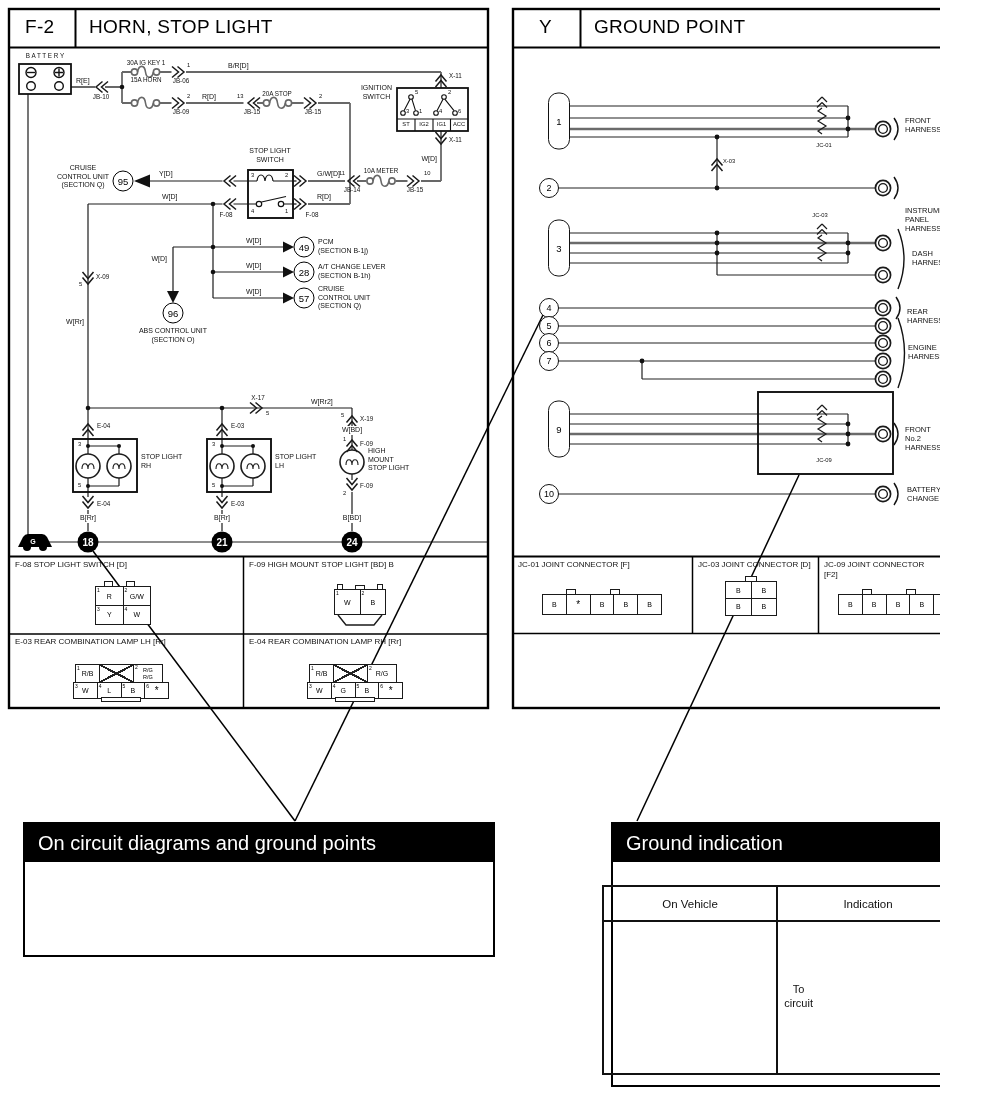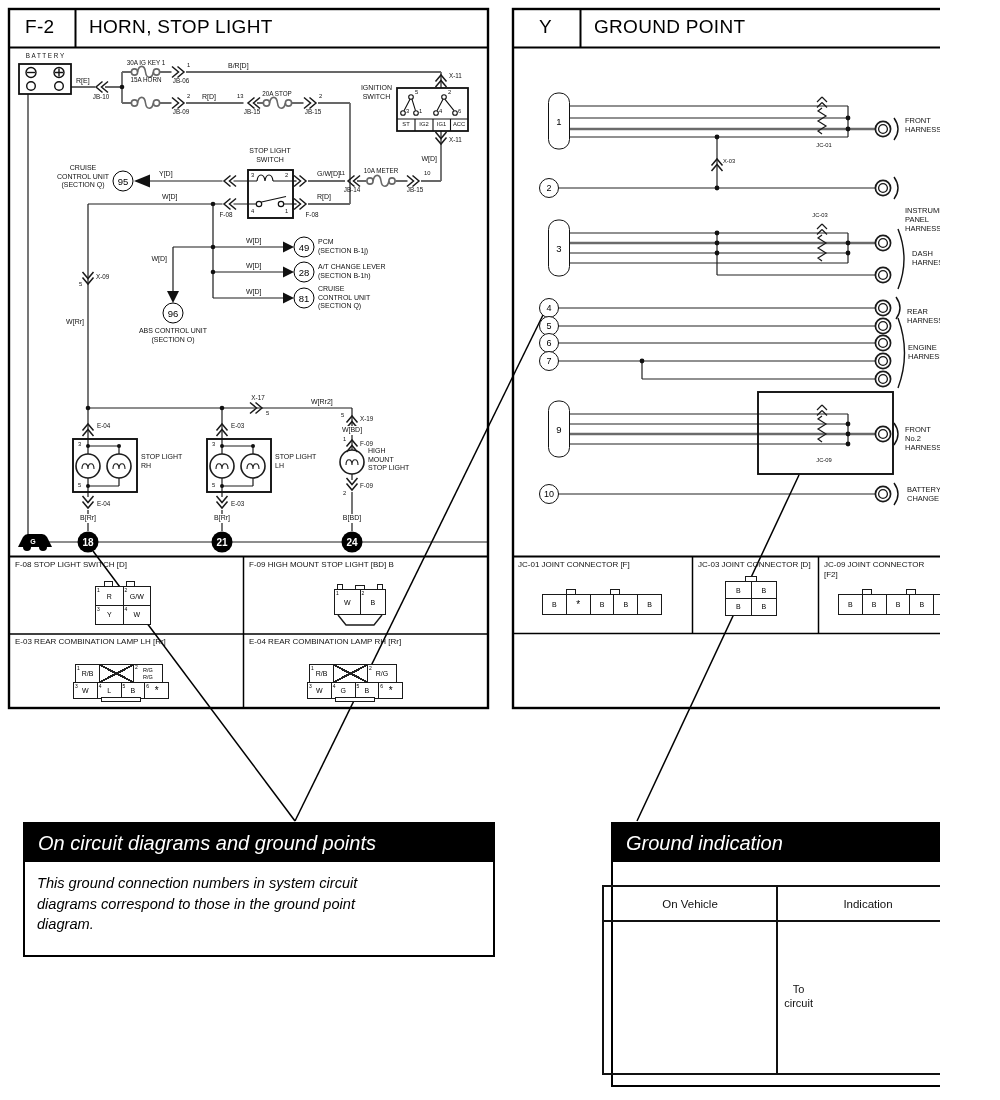--- a/index.html
+++ b/index.html
@@ -31,21 +31,21 @@
         transform:translate(-50%,-50%);}
   .conn{position:absolute;z-index:2;border:1.5px solid #1a1a1a;box-sizing:border-box;display:flex;background:#fff;}
   .ccell{position:relative;border-right:1.5px solid #1a1a1a;flex:1;display:flex;align-items:center;
          justify-content:center;font-size:7px;box-sizing:border-box;}
   .ccell:last-child{border-right:none;}
   .pnum{position:absolute;left:1px;top:0;font-size:5px;}
   .tab{position:absolute;z-index:2;border:1.4px solid #1a1a1a;border-bottom:none;background:#fff;box-sizing:border-box;}
   .xcell{background:
     linear-gradient(to top right, transparent calc(50% - 1px), #222 calc(50% - 1px), #222 calc(50% + 1px), transparent calc(50% + 1px)),
     linear-gradient(to bottom right, transparent calc(50% - 1px), #222 calc(50% - 1px), #222 calc(50% + 1px), transparent calc(50% + 1px));}
-  .notebox{position:absolute;z-index:2;border:2.5px solid #000;box-sizing:border-box;background:#fff;font-style:italic;}
+  .notebox{position:absolute;z-index:2;border:2.5px solid #000;box-sizing:border-box;background:#fff;}
   .notehead{background:#000;color:#fff;font-size:20px;display:flex;align-items:center;padding-left:13px;}
   .notebody{font-size:14.6px;line-height:1.42;padding:11px 0 0 12px;}
   .tbl{position:absolute;z-index:2;border:2px solid #111;box-sizing:border-box;}
   .tblhead{position:absolute;z-index:2;font-size:11.5px;}
   .gcarG{position:absolute;z-index:4;color:#fff;font-size:7px;font-weight:bold;transform:translate(-50%,-50%);}
 </style>
 </head>
 <body>
 
 <div id="app">
@@ -381,21 +381,21 @@
   <div class="t" style="left:246px;top:237px;">W[D]</div>
   <div class="t" style="left:246px;top:262px;">W[D]</div>
   <div class="t" style="left:246px;top:288px;">W[D]</div>
   <div class="t tr" style="left:167px;top:255px;">W[D]</div>
   <div class="ncirc" style="left:304px;top:247px;">49</div>
   <div class="t" style="left:318px;top:238px;">PCM
 (SECTION B-1j)</div>
   <div class="ncirc" style="left:304px;top:272px;">28</div>
   <div class="t" style="left:318px;top:263px;">A/T CHANGE LEVER
 (SECTION B-1h)</div>
-  <div class="ncirc" style="left:304px;top:298px;">81</div>
+  <div class="ncirc" style="left:304px;top:298px;">57</div>
   <div class="t" style="left:318px;top:285px;">CRUISE
 CONTROL UNIT
 (SECTION Q)</div>
   <div class="ncirc" style="left:173px;top:313px;">96</div>
   <div class="t tc" style="left:173px;top:327px;">ABS CONTROL UNIT
 (SECTION O)</div>
 
   <div class="t t65" style="left:96px;top:273px;">X-09</div>
   <div class="t t6" style="left:79px;top:281px;">5</div>
   <div class="t tr" style="left:84px;top:318px;">W[Rr]</div>
@@ -601,21 +601,20 @@
     <div class="ccell">B</div>
     <div class="ccell">B</div>
     <div class="ccell">B</div>
     <div class="ccell">B</div>
   </div>
 
   <div class="notebox" style="left:23px;top:822px;width:472px;height:135px;">
     <div class="notehead" style="height:38px;">
       <span>On circuit diagrams and ground points</span>
     </div>
-    <div class="notebody" style="width:352px;">This ground connection numbers in system circuit diagrams correspond to those in the ground point diagram.</div>
   </div>
 
   <div class="notebox" style="left:583px;top:822px;width:392px;height:265px;margin-left:28px;">
     <div class="notehead" style="height:38px;">
       <span>Ground indication</span>
     </div>
   </div>
   <div class="tbl" style="left:602px;top:885px;width:358px;height:190px;"></div>
   <div class="tbl" style="left:602px;top:885px;width:358px;height:37px;border-width:2px;"></div>
   <div class="tbl" style="left:776px;top:885px;width:2px;height:190px;border:none;background:#111;"></div>

